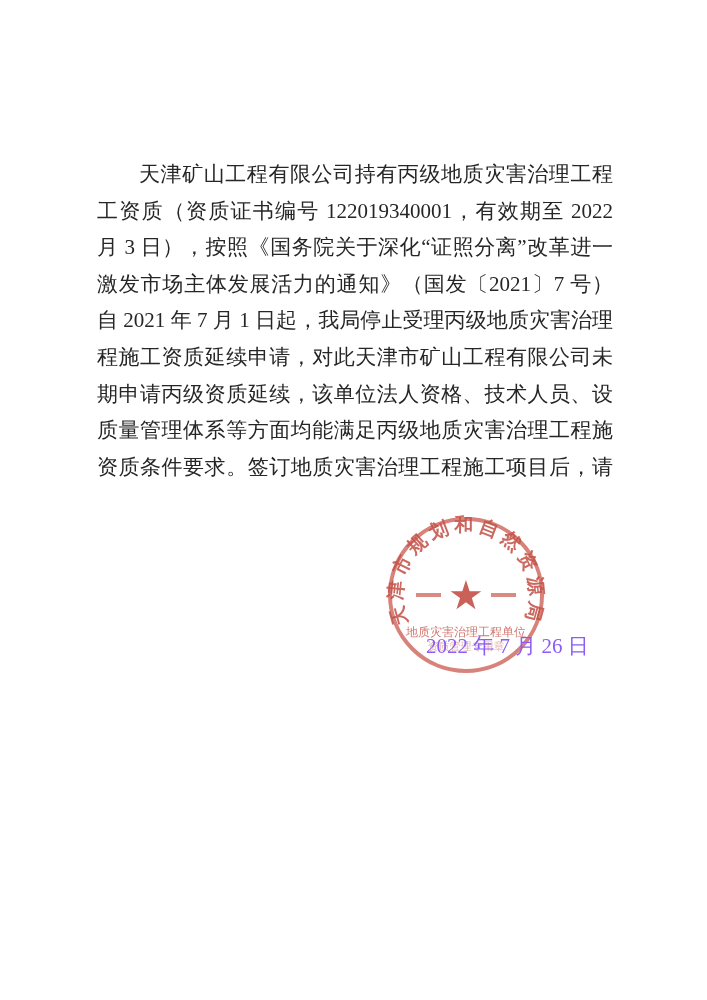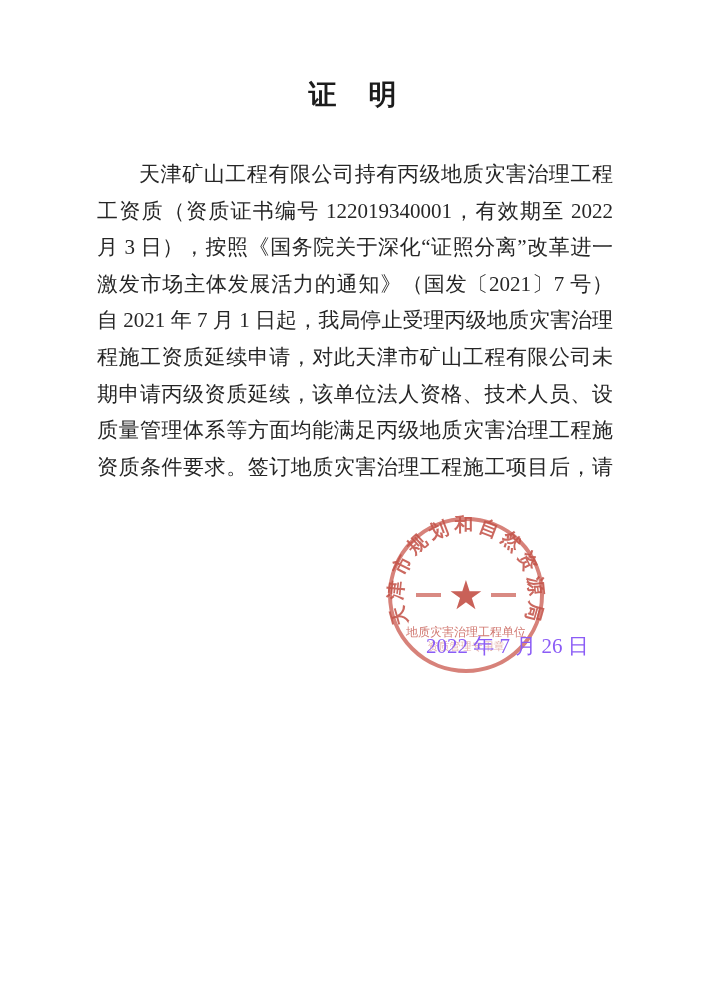--- a/index.html
+++ b/index.html
@@ -67,21 +67,20 @@
     z-index: 2;
     white-space: nowrap;
     margin-left: 40px;
   }
 </style>
 </head>
 <body>
 
 <div class="page">
 
-  <h1 class="title">证　明</h1>
 
   <div class="body-text">
     <div class="line j indent">天津矿山工程有限公司持有丙级地质灾害治理工程施</div>
     <div class="line j">工资质（资质证书编号 122019340001，有效期至 2022 年 6</div>
     <div class="line j">月 3 日），按照《国务院关于深化“证照分离”改革进一步</div>
     <div class="line j">激发市场主体发展活力的通知》（国发〔2021〕7 号）规定，</div>
     <div class="line j">自 2021 年 7 月 1 日起，我局停止受理丙级地质灾害治理工</div>
     <div class="line j">程施工资质延续申请，对此天津市矿山工程有限公司未能按</div>
     <div class="line j">期申请丙级资质延续，该单位法人资格、技术人员、设备、</div>
     <div class="line j">质量管理体系等方面均能满足丙级地质灾害治理工程施工</div>

